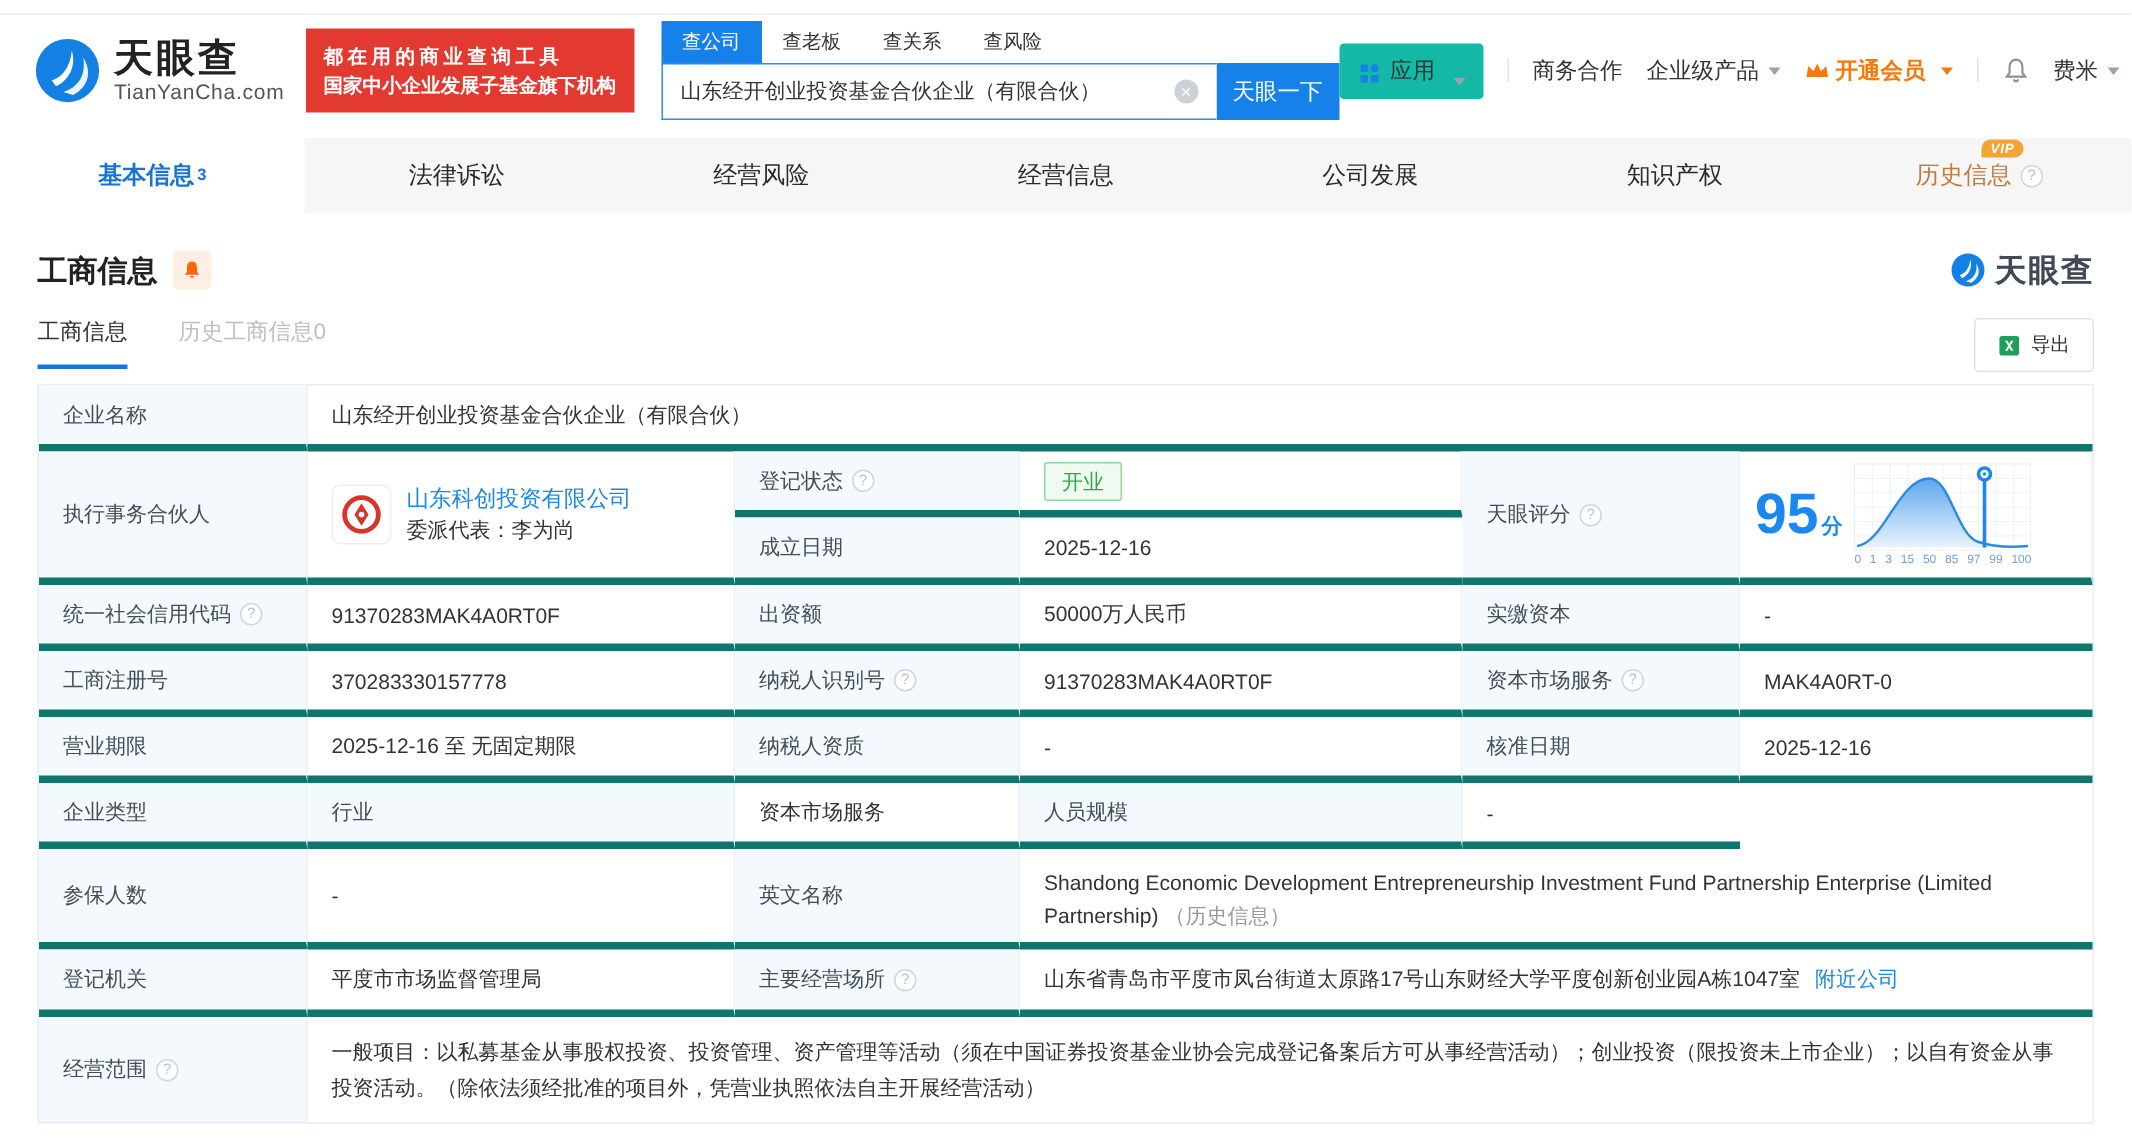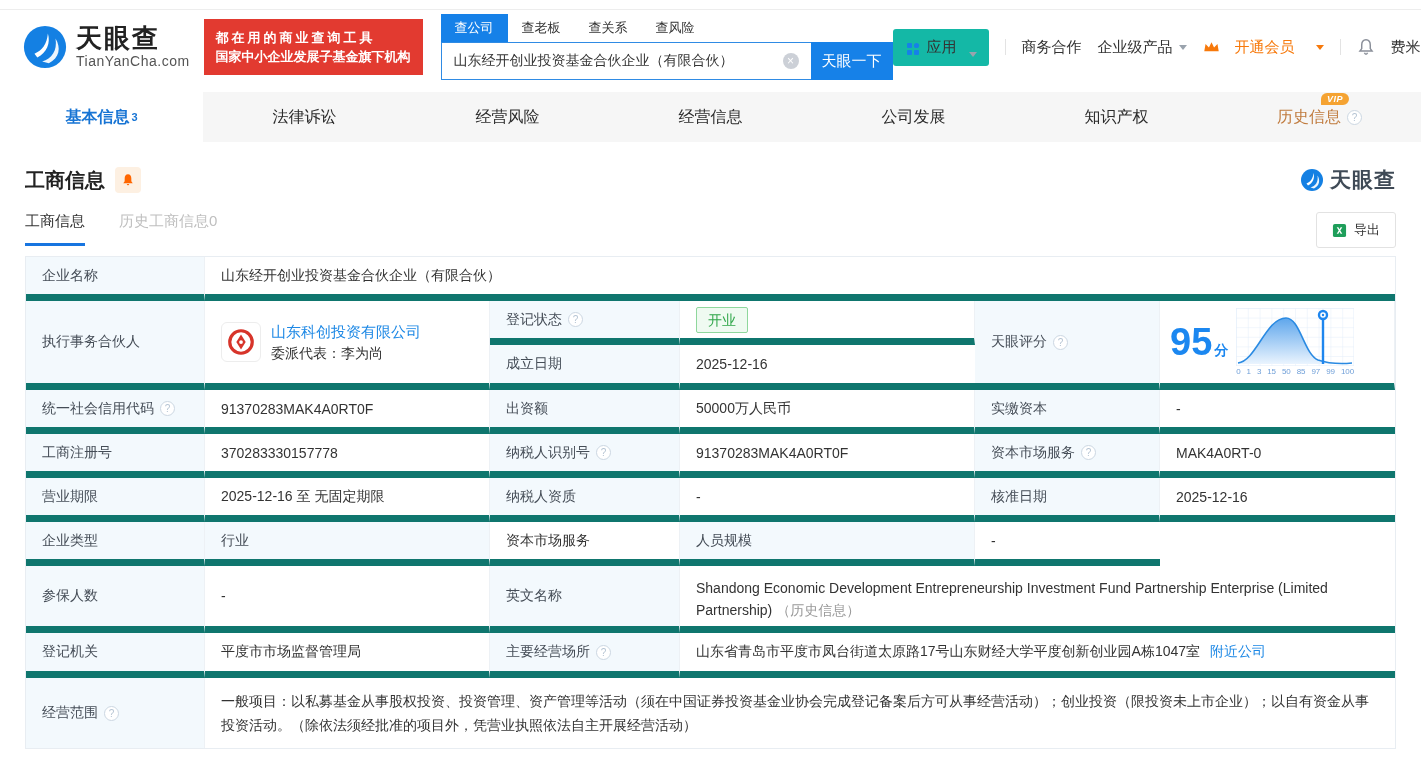--- a/index.html
+++ b/index.html
@@ -26,21 +26,21 @@
          background:#ccd0d7;color:#fff;font-size:12px;line-height:16px;text-align:center;cursor:pointer}
   .clear::after{content:"×"}
   .s-btn{width:82px;height:38px;background:#1681e8;color:#fff;border:none;font-size:15px;cursor:pointer;font-family:inherit}
   .hnav{margin-left:auto;display:flex;align-items:center;gap:16px;font-size:15px;white-space:nowrap}
   .hnav a{color:#333;text-decoration:none;cursor:pointer;display:inline-flex;align-items:center}
   .apps{display:flex;align-items:flex-end;gap:6px;background:#14b8a6;padding:9px 12px;border-radius:3px;cursor:pointer}
   .vdiv{width:1px;height:16px;background:#e3e3e3}
   .caret{display:inline-block;width:0;height:0;border-left:4px solid transparent;
          border-right:4px solid transparent;border-top:5px solid #9aa3ad;margin-left:6px}
   .caret.o{border-top-color:#f7790b}
-  .vip{color:#f7790b !important;font-weight:400;display:inline-flex;align-items:center;gap:15px}
+  .vip{color:#f7790b !important;font-weight:700;display:inline-flex;align-items:center;gap:4px}
   .bellbtn{cursor:pointer;display:inline-flex}
   
   .tabbar{margin-top:8px;height:50px;background:#f6f6f6;display:flex}
   .tab{flex:1;display:flex;align-items:center;justify-content:center;font-size:16px;color:#2b2b2b;cursor:pointer}
   .tab.active{background:#fff;color:#1774d4;font-weight:700}
   .tab sup{font-size:11px;color:#1774d4;margin-left:2px;vertical-align:super}
   .tab.histab{color:#c07b3e}
   .vt-wrap{position:relative;display:inline-flex;align-items:center}
   .vipbadge{position:absolute;top:-14px;right:-8px;background:#f5a332;color:#fff;font-size:9px;
             font-weight:700;font-style:italic;padding:1px 6px;border-radius:7px 7px 7px 1px;letter-spacing:.5px}
@@ -58,21 +58,21 @@
   .subtab-row{margin-top:18px;display:flex;justify-content:space-between;align-items:flex-start}
   .subtabs{display:flex;gap:34px}
   .st{font-size:15px;color:#bfbfbf;padding-bottom:12px;cursor:pointer}
   .st.active{color:#333;border-bottom:3px solid #1775e0}
   .export{display:inline-flex;align-items:center;gap:7px;border:1px solid #e2e2e2;background:#fff;
           border-radius:3px;padding:8px 15px;font-size:13px;color:#333;cursor:pointer;font-family:inherit}
   
   .tbl{margin-top:8px;border:1px solid #e8edf2}
   .row{display:grid;grid-template-columns:179px 285px 190px 295px 185px 1fr}
   .cell{display:flex;align-items:center;padding:0 16px;font-size:14px;color:#333;
-        border-right:1px solid #edf1f5;border-bottom:7px solid #0f766e;min-height:44px}
+        border-right:1px solid #edf1f5;border-bottom:5px solid #0f766e;min-height:44px}
   .row .cell:last-child{border-right:none}
   .tbl .row:last-child .cell{border-bottom:none}
   .lbl{background:#f3f9fd;color:#454d57}
   .h44 .cell{height:44px}
   .row2{grid-template-rows:44px 45px}
   .rspan{grid-row:span 2}
   .span5{grid-column:span 5}
   .span3{grid-column:span 3}
   a.blue{color:#1d88e5;text-decoration:none;cursor:pointer}
   .badge-open{background:#effaf1;border:1px solid #8fd79c;color:#30a64a;border-radius:2px;

